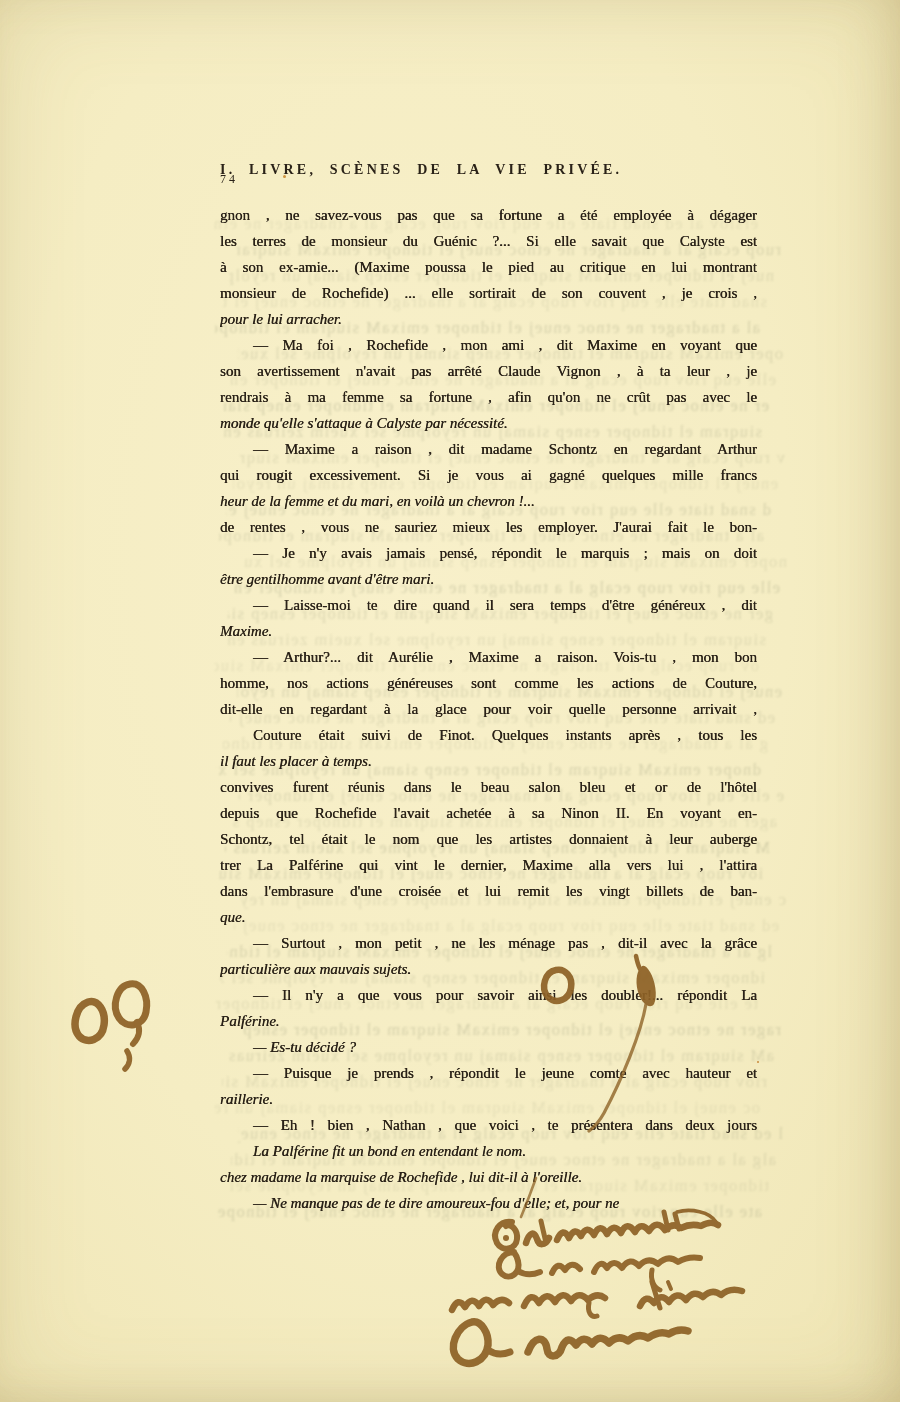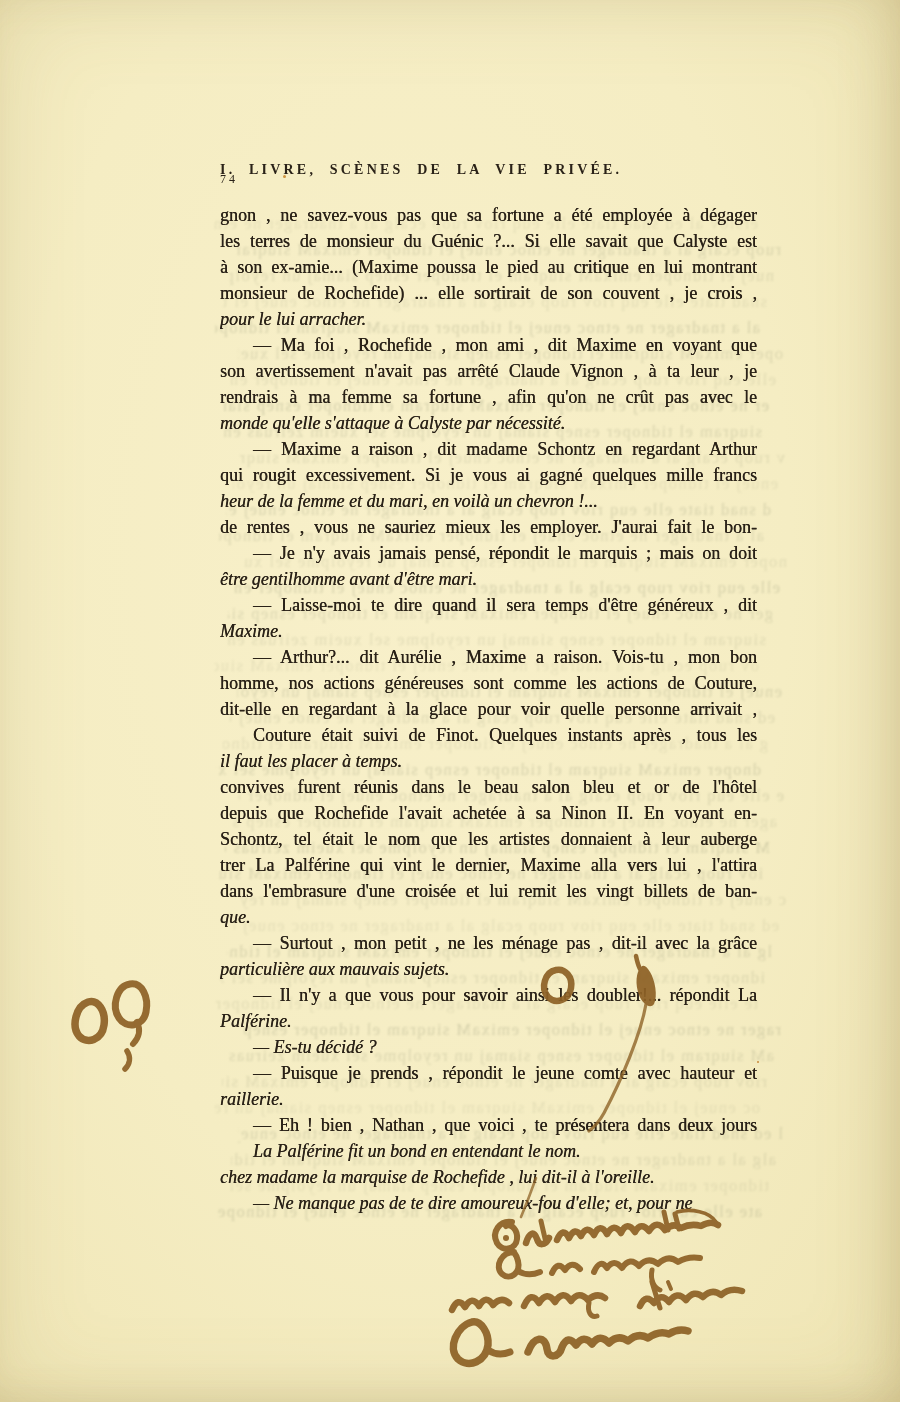--- a/index.html
+++ b/index.html
@@ -12,21 +12,21 @@
   .bleed-layer{position:absolute;inset:0;z-index:1;}
   .bleed{position:absolute;white-space:nowrap;overflow:hidden;width:545px;
          transform:scaleX(-1);filter:blur(1.3px);
          color:#8f9272;font-size:16.5px;letter-spacing:1.5px;line-height:22px;}
   
   .header-row{position:absolute;top:162px;left:220px;width:537px;z-index:2;color:#2a2218;}
   .pagenum{position:absolute;left:0;top:10px;font-size:12px;letter-spacing:3px;}
   .running-header{display:block;text-align:left;font-size:14px;font-weight:bold;
                   letter-spacing:3.2px;word-spacing:7px;}
   #textblock{position:absolute;top:202px;left:220px;width:537px;z-index:2;}
-  .line{height:26px;line-height:26px;font-size:18px;color:#2a2218;overflow:hidden;
+  .line{height:26px;line-height:26px;font-size:15px;color:#2a2218;overflow:hidden;
         text-align:justify;text-align-last:justify;text-justify:inter-word;
         text-shadow:0.3px 0 0 currentColor;}
   .line.last{text-align-last:left;font-style:italic;}
   .line.ind{padding-left:33px;}
   
   .ink-layer{position:absolute;inset:0;z-index:5;pointer-events:none;}
   .speck{position:absolute;border-radius:50%;z-index:2;}
 </style>
 </head>
 <body>

